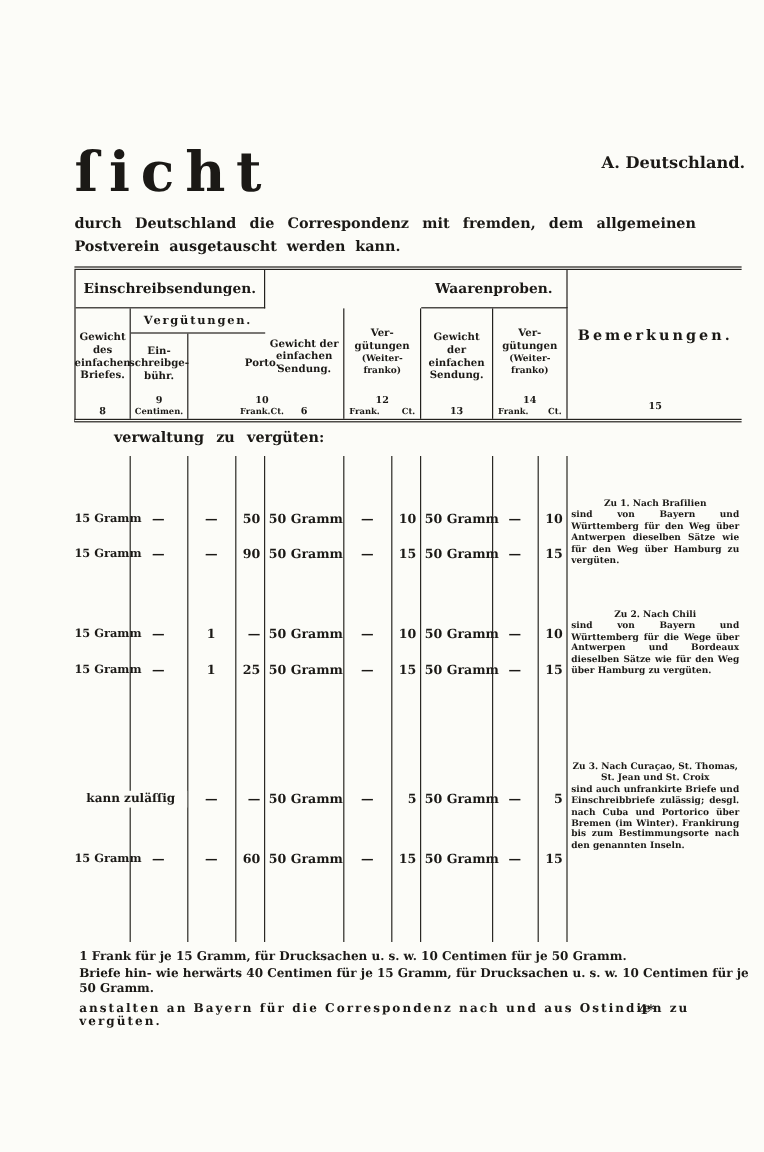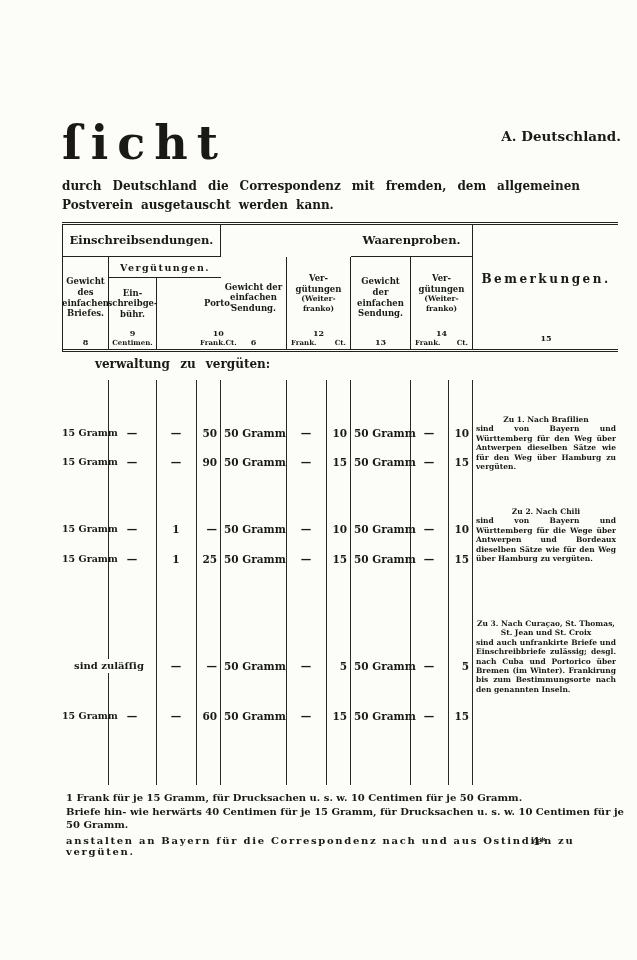--- a/index.html
+++ b/index.html
@@ -227,21 +227,21 @@
         <div class="c cl2">50 Gramm</div>
         <div class="c cc">—</div>
         <div class="c cr">15</div>
         <div class="c cl2">50 Gramm</div>
         <div class="c cc">—</div>
         <div class="c cr">15</div>
         <div class="c"></div>
       </div>
 
       <div class="vrow" style="top:307px">
-        <div class="c span2">sind zuläſſig</div>
+        <div class="c span2">kann zuläſſig</div>
         <div class="c cc">—</div>
         <div class="c cr">—</div>
         <div class="c cl2">50 Gramm</div>
         <div class="c cc">—</div>
         <div class="c cr">5</div>
         <div class="c cl2">50 Gramm</div>
         <div class="c cc">—</div>
         <div class="c cr">5</div>
         <div class="c"></div>
       </div>
@@ -261,21 +261,21 @@
       </div>
 
       <div class="remark" style="top:63px">
         <div class="rh">Zu 1. Nach Braſilien</div>
         <div class="rb">sind von Bayern und Württemberg für den Weg über Antwerpen dieselben Sätze wie für den Weg über Hamburg zu vergüten.</div>
       </div>
       <div class="remark" style="top:155px">
         <div class="rh">Zu 2. Nach Chili</div>
         <div class="rb">sind von Bayern und Württemberg für die Wege über Antwerpen und Bordeaux dieselben Sätze wie für den Weg über Hamburg zu vergüten.</div>
       </div>
-      <div class="remark" style="top:267px">
+      <div class="remark" style="top:282px">
         <div class="rh">Zu 3. Nach Curaçao, St. Thomas, St. Jean und St. Croix</div>
         <div class="rb">sind auch unfrankirte Briefe und Einschreibbriefe zulässig; desgl. nach Cuba und Portorico über Bremen (im Winter). Frankirung bis zum Bestimmungsorte nach den genannten Inseln.</div>
       </div>
     </div>
   </div>
 
   <div class="foot">
     <div class="fn">1 Frank für je 15 Gramm, für Drucksachen u. s. w. 10 Centimen für je 50 Gramm.</div>
     <div class="fn">Briefe hin- wie herwärts 40 Centimen für je 15 Gramm, für Drucksachen u. s. w. 10 Centimen für je 50 Gramm.</div>
     <div class="fnsp">anstalten an Bayern für die Correspondenz nach und aus Ostindien zu vergüten.</div>

